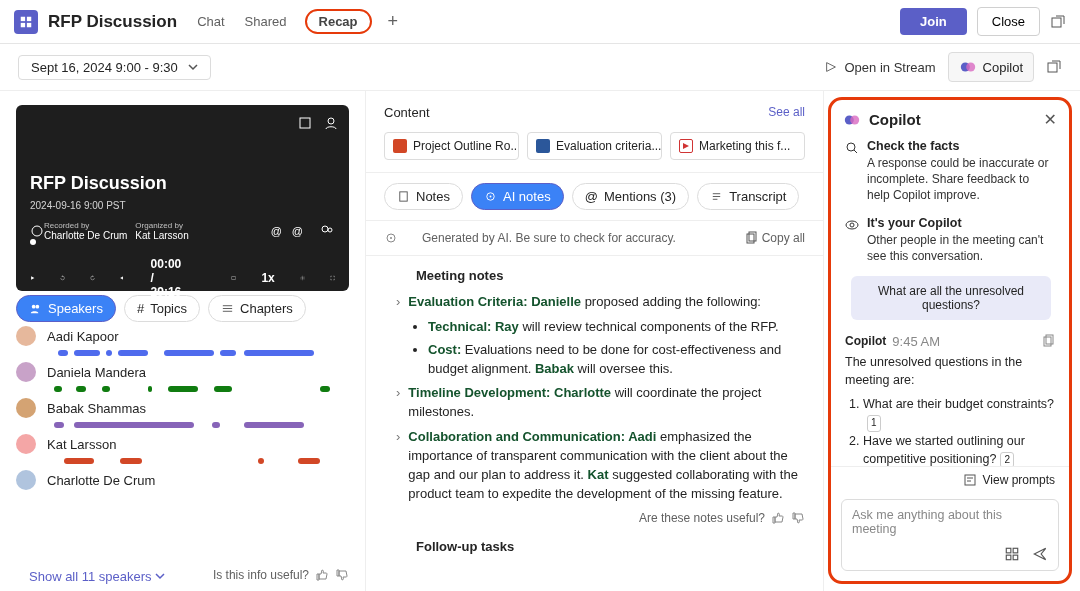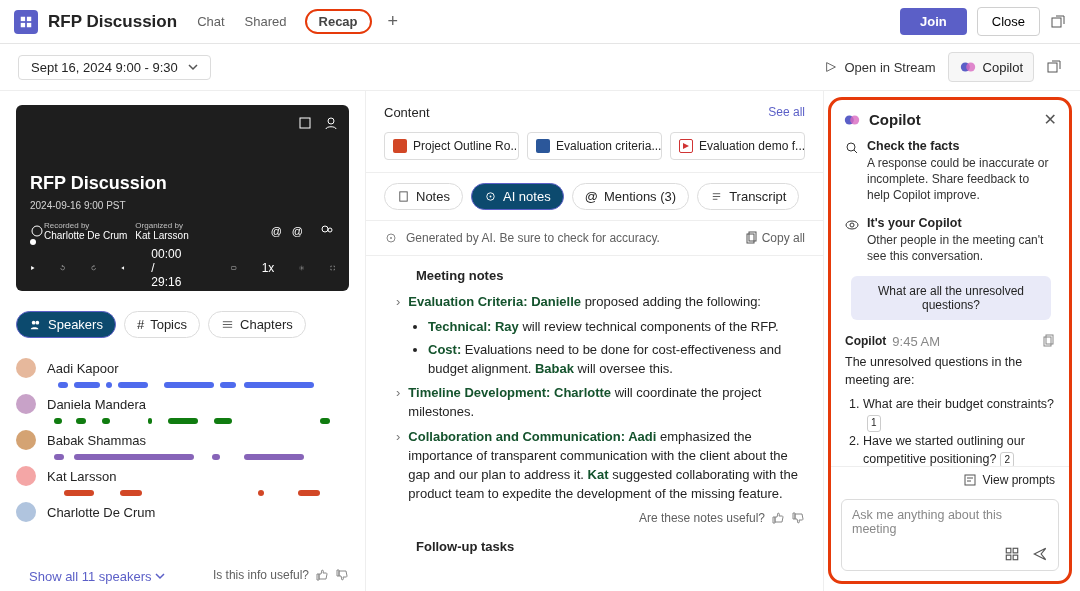--- a/index.html
+++ b/index.html
@@ -25,45 +25,45 @@
   .main { display: flex; height: calc(591px - 44px - 44px); }
   
   .col-left { width: 365px; padding: 14px 16px 10px 16px; display: flex; flex-direction: column; overflow:hidden;}
   .video-player { background: #1e1e1e; border-radius: 6px; height: 186px; position: relative; color: #fff; padding: 14px; display:flex; flex-direction:column; }
   .player-title { font-size: 18px; font-weight: 600; margin-top: 54px; }
   .player-date { font-size: 10px; opacity: 0.8; margin-top: 6px; }
   .player-row { display: flex; align-items: center; margin-top: 10px; font-size: 11px;}
   .player-tiny { opacity: 0.7; font-size:8px; }
   .player-progress { height:3px; background:#666; border-radius:2px; margin-top:auto; position:relative;}
   .player-progress::before{content:''; position:absolute; left:0; width:6px;height:6px; border-radius:50%; background:#fff; top:-2px;}
-  .player-controls { display:flex; align-items:center; gap:25px; margin-top:6px; font-size:12px;}
+  .player-controls { display:flex; align-items:center; gap:25px; margin-top:16px; font-size:12px;font-weight:bold;}
   .player-controls .spacer{flex:1;}
-  .filter-row { display: flex; gap: 8px; margin: 20px 0; }
+  .filter-row { display: flex; gap: 8px; margin: 4px 0; }
   .pill { display: flex; align-items:center; gap:6px; border-radius: 18px; padding: 5px 12px; font-size: 13px; border: 1px solid #dcdcdc; cursor:pointer; }
-  .pill.active { background: #0c4a6e; color: #fff; border-color: #5b5fc7; }
+  .pill.active { background: #3b82f6; color: #fff; border-color: #5b5fc7; }
   .pill svg{width:13px; height:13px;}
   .speaker { display: flex; flex-direction:column; margin-bottom: 6px; }
   .speaker-row { display:flex; align-items:center; gap:11px; }
   .avatar { width: 20px; height: 20px; border-radius: 50%; background: #ccc; }
   .speaker-name { font-size: 13px; }
   .speaker-bar { height: 6px; margin-left: 28px; margin-top:4px; position:relative; background:transparent;}
   .seg { position:absolute; height:6px; border-radius:3px; }
   .show-all { color:#5b5fc7; font-size:13px; cursor:pointer; padding-top:4px;margin-left:13px;}
   .useful { display:flex; align-items:center; gap:6px; font-size:12px; color:#616161; margin-left:auto;}
   
   .col-mid { flex: 1; border-left: 1px solid #eee; border-right:1px solid #eee; display:flex; flex-direction:column; overflow:hidden;}
   .content-hdr { display:flex; justify-content:space-between; padding:14px 18px 6px 18px; }
   .content-title { font-size:13px; }
   .see-all{ font-size:12px; color:#5b5fc7; cursor:pointer;}
   .docs{ display:flex; gap:8px; padding:6px 18px 12px 18px; }
   .doc{ flex:1; display:flex; align-items:center; gap:6px; border:1px solid #dcdcdc; border-radius:4px; padding:6px 8px; font-size:12px; overflow:hidden; white-space:nowrap; text-overflow:ellipsis; cursor:pointer;}
   .doc-icon{ width:14px; height:14px; border-radius:2px; flex-shrink:0;}
   .ppt{background:#d24726;} .wrd{background:#2b579a;} .str{background:#fff; border:1px solid #d03434;}
   .note-tabs{ display:flex; gap:8px; padding:10px 18px; border-top:1px solid #eee; border-bottom:1px solid #eee;}
-  .gen-row{ display:flex; align-items:center; gap:8px; padding:10px 18px; font-size:12px; color:#616161; border-bottom:1px solid #eee;}
+  .gen-row{ display:flex; align-items:center; gap:24px; padding:10px 18px; font-size:12px; color:#616161; border-bottom:1px solid #eee;}
   .gen-row .copy{margin-left:auto; display:flex; gap:4px; align-items:center; cursor:pointer;}
   .notes-body{ padding: 12px 18px 14px 18px; overflow:auto; font-size:13px;}
   .notes-h{ font-weight:600; margin-bottom:10px;padding-left:32px;}
   .note-item{ display:flex; gap:8px; margin:6px 0 6px 12px; line-height:1.45;}
   .note-item .chev{color:#777; flex-shrink:0;}
   .subbul{ margin:4px 0 4px 44px; line-height:1.45; display:list-item; list-style: disc;}
   .notes-useful{ text-align:right; font-size:12px; color:#616161; margin:8px 0 14px 0; display:flex; justify-content:flex-end; gap:6px; align-items:center;}
   
   .col-right { width: 244px; border: 3px solid #e63a0a; border-radius: 14px; margin: 6px 8px 10px 4px; display:flex; flex-direction:column; overflow:hidden;}
   .cp-hdr{ display:flex; align-items:center; gap:8px; padding:10px 12px; }
@@ -330,21 +330,21 @@
         <div class="doc">
           <div class="doc-icon wrd"></div>
           <span>Evaluation criteria...</span>
         </div>
         <div class="doc">
           <div class="doc-icon str" style="display: flex; align-items: center; justify-content: center;">
             <svg width="10" height="10" viewBox="0 0 10 10">
               <path d="M2 2l6 3-6 3z" fill="#d03434"></path>
             </svg>
           </div>
-          <span>Evaluation demo f...</span>
+          <span>Marketing this f...</span>
         </div>
       </div>
 
     <div class="note-tabs">
       <div class="pill">
         <svg viewBox="0 0 14 14">
             <rect x="3" y="2" width="8" height="10" fill="none" stroke="#555"></rect>
           </svg>
         <span>Notes</span>
       </div>

